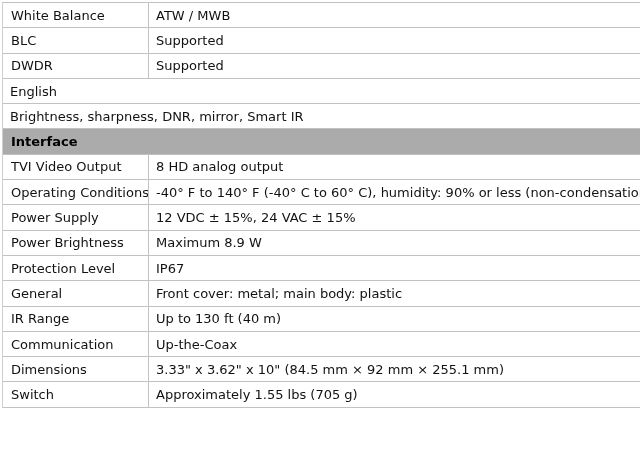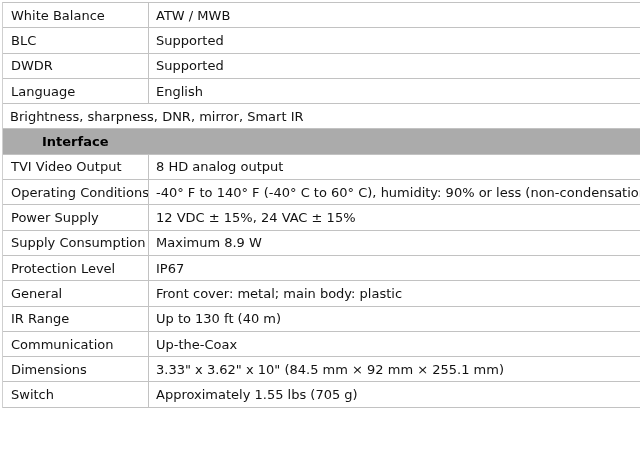--- a/index.html
+++ b/index.html
@@ -46,21 +46,20 @@
     padding-left: 7px;
   }
   .row.section {
     background: #ababab;
   }
   .row.section .cell.section-title {
     flex: 1;
     padding-left: 8px;
     font-weight: bold;
     color: #000000;
-    margin-left: 31px;
   }
 </style>
 </head>
 <body>
 
 <div class="spec-table">
 
   <div class="row">
     <div class="cell label">White Balance</div>
     <div class="cell value">ATW / MWB</div>
@@ -70,21 +69,20 @@
     <div class="cell label">BLC</div>
     <div class="cell value">Supported</div>
   </div>
 
   <div class="row">
     <div class="cell label">DWDR</div>
     <div class="cell value">Supported</div>
   </div>
 
   <div class="row">
-    <div class="cell label">Language</div>
     <div class="cell value">English</div>
   </div>
 
   <div class="row">
     <div class="cell value">Brightness, sharpness, DNR, mirror, Smart IR</div>
   </div>
 
   <div class="row section">
     <div class="cell section-title">Interface</div>
   </div>
@@ -100,21 +98,21 @@
     <div class="cell label">Operating Conditions</div>
     <div class="cell value">-40° F to 140° F (-40° C to 60° C), humidity: 90% or less (non-condensation)</div>
   </div>
 
   <div class="row">
     <div class="cell label">Power Supply</div>
     <div class="cell value">12 VDC ± 15%, 24 VAC ± 15%</div>
   </div>
 
   <div class="row">
-    <div class="cell label">Supply Consumption</div>
+    <div class="cell label">Power Brightness</div>
     <div class="cell value">Maximum 8.9 W</div>
   </div>
 
   <div class="row">
     <div class="cell label">Protection Level</div>
     <div class="cell value">IP67</div>
   </div>
 
   <div class="row">
     <div class="cell label">General</div>

